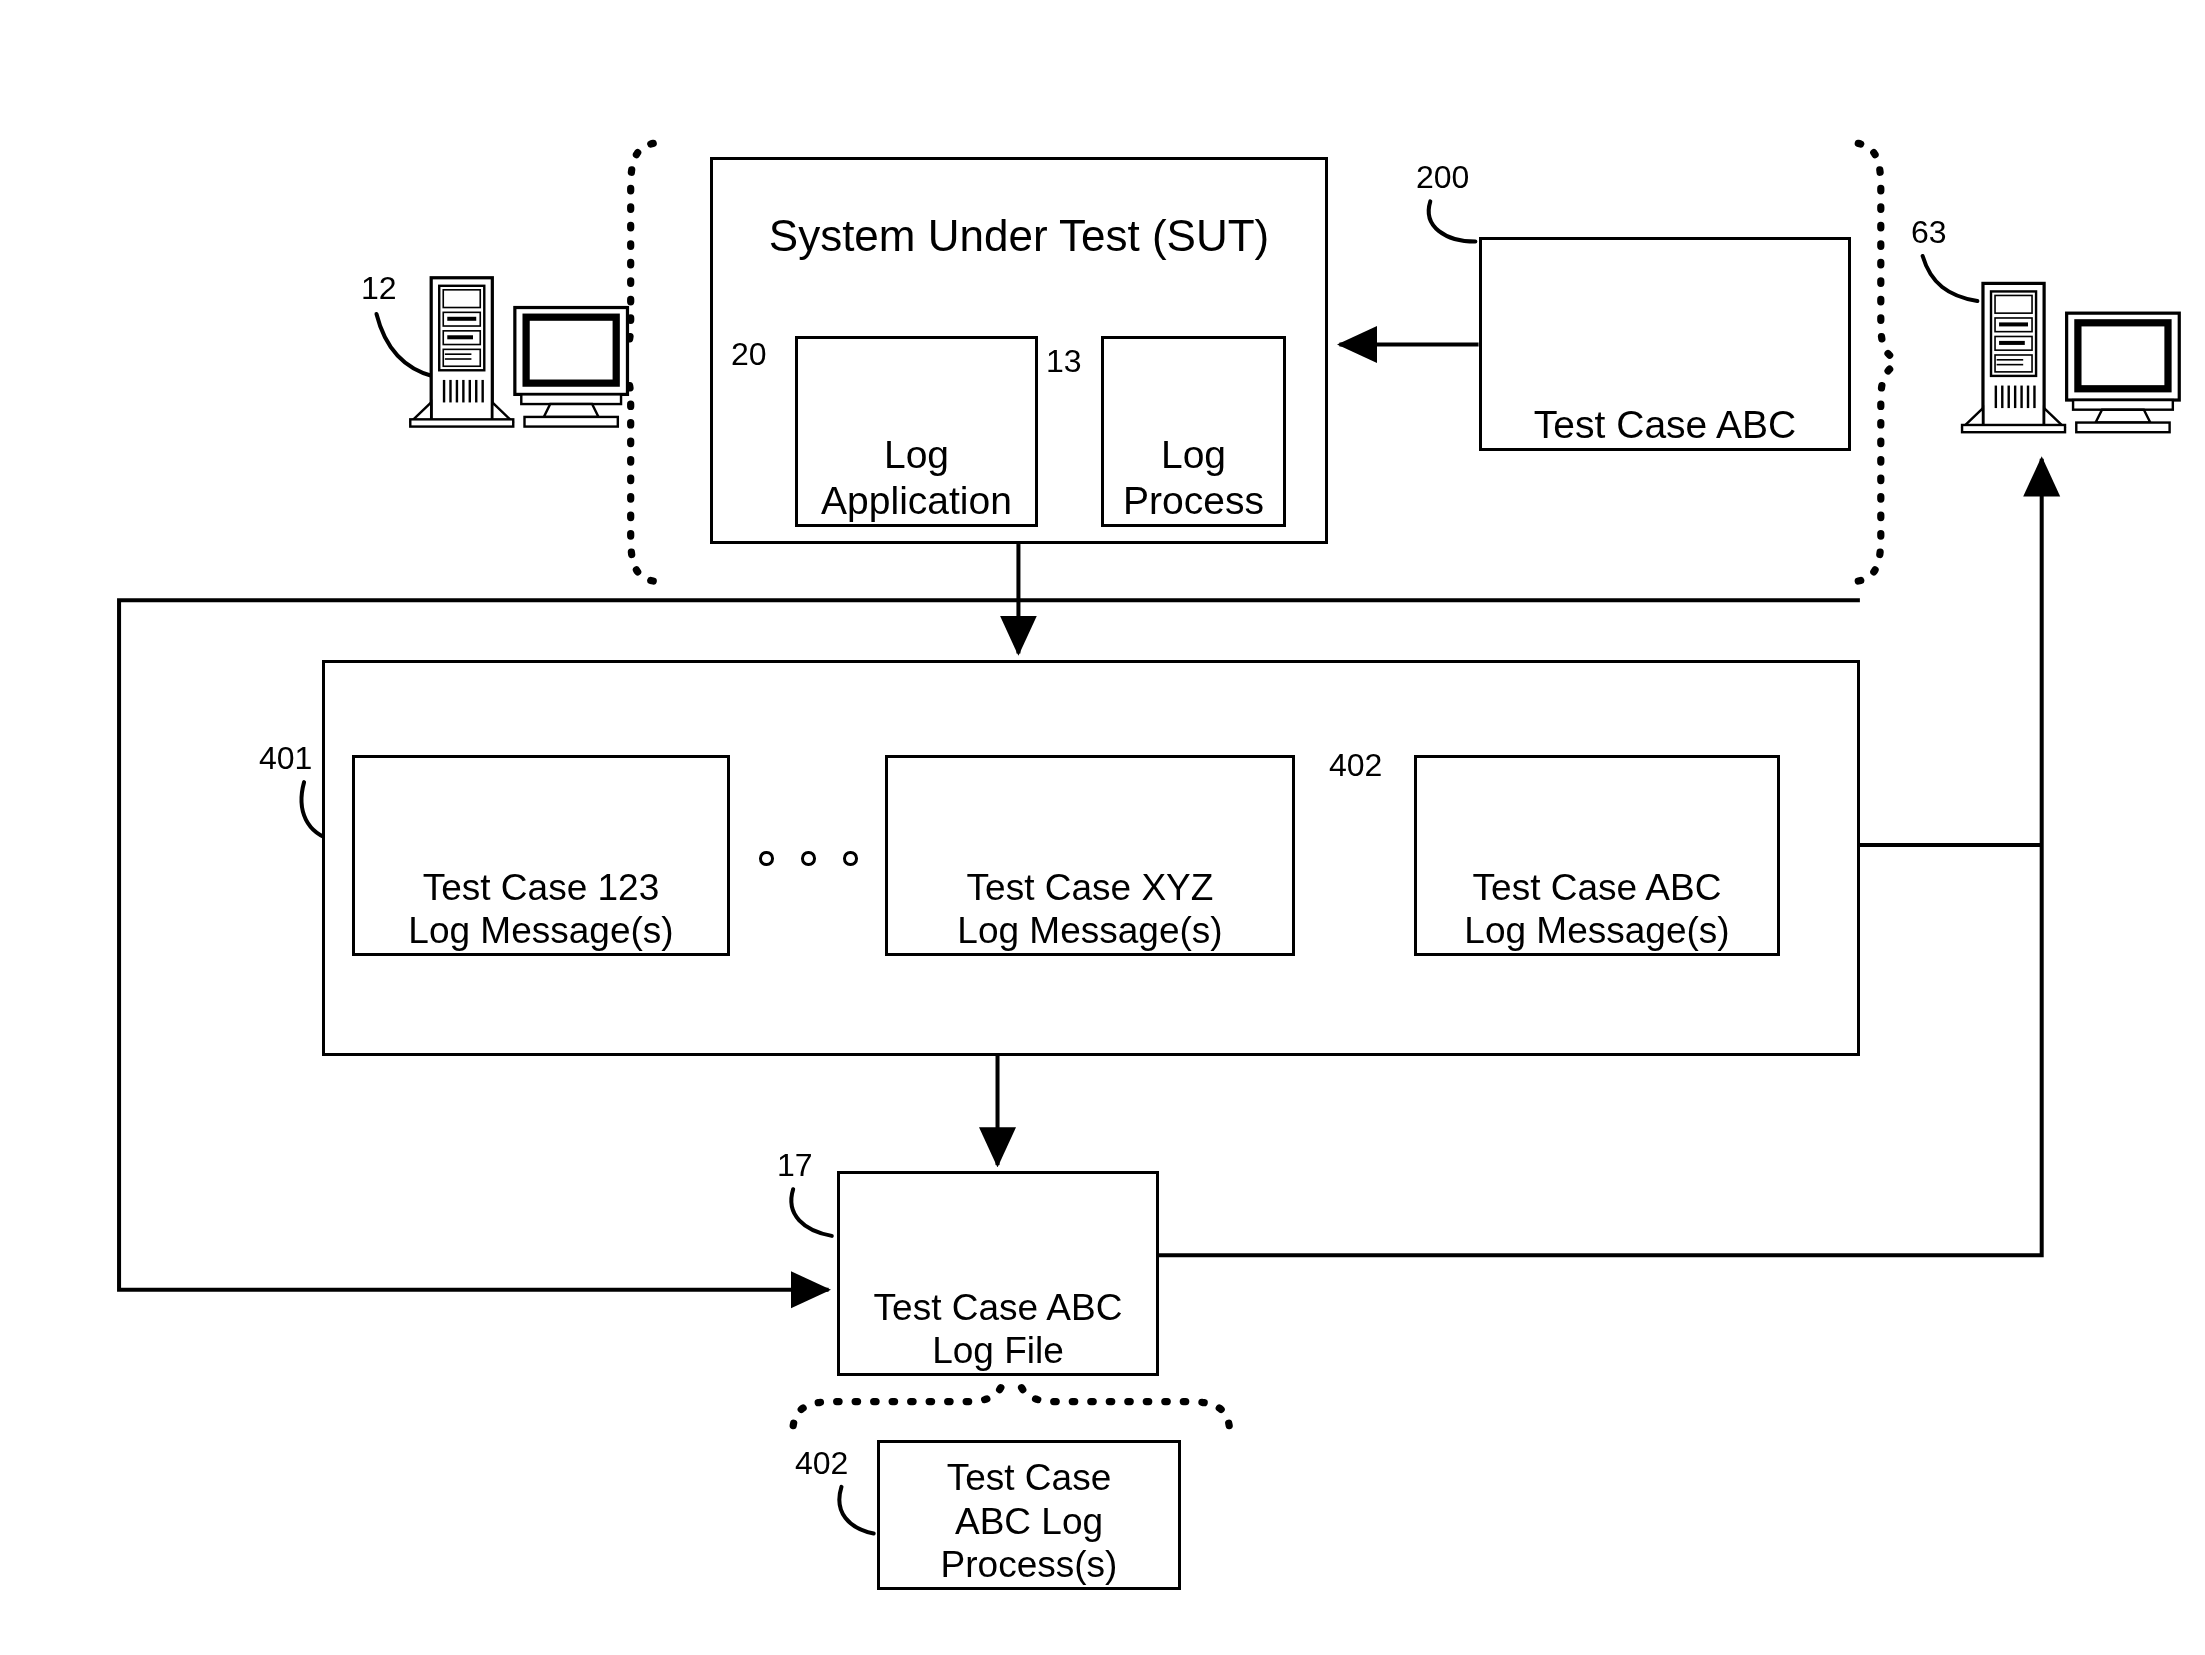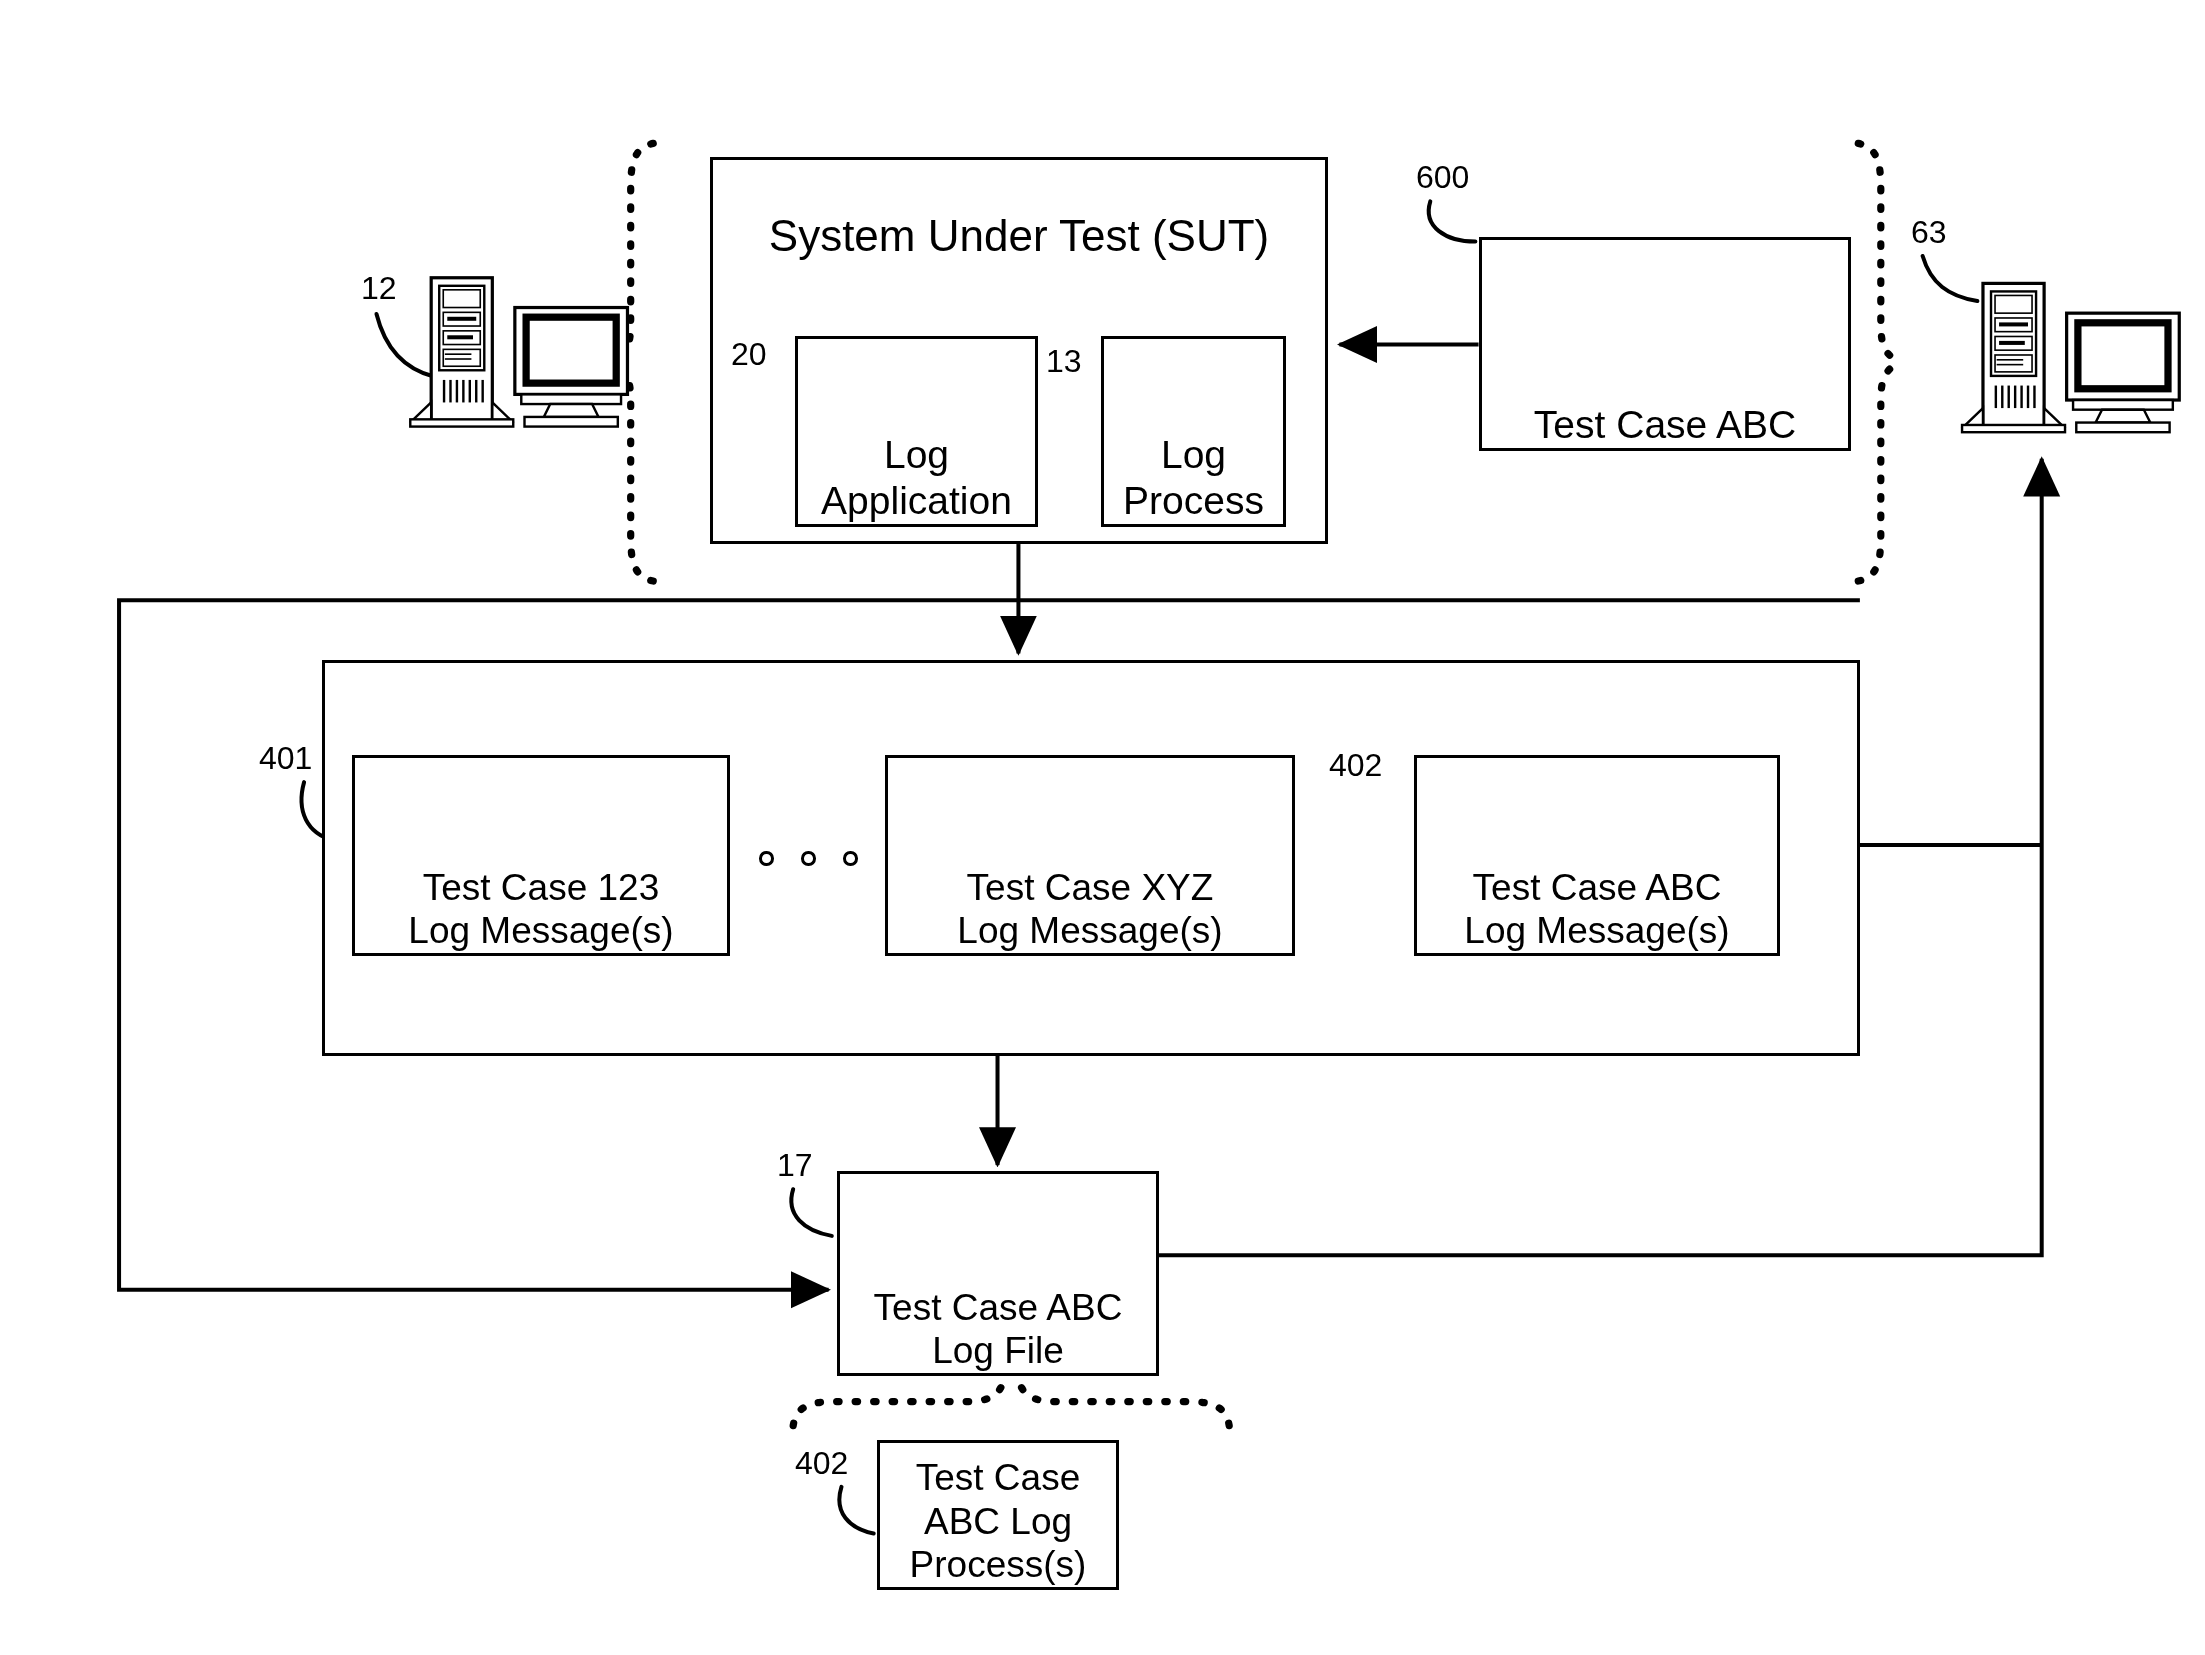--- a/index.html
+++ b/index.html
@@ -199,35 +199,35 @@
     </span>
   </div>
 
   <div class="box" style="left:837px;top:1171px;width:322px;height:205px;">
     <span class="t46">
       <span style="display:block;">Test Case ABC</span>
       <span style="display:block;">Log File</span>
     </span>
   </div>
 
-  <div class="box" style="left:877px;top:1440px;width:242px;height:150px;">
+  <div class="box" style="left:877px;top:1440px;width:304px;height:150px;">
     <span class="t46">
       <span style="display:block;">Test Case</span>
       <span style="display:block;">ABC Log</span>
       <span style="display:block;">Process(s)</span>
     </span>
   </div>
 
   <div class="lbl" style="left:361px;top:270px;">12</div>
 
   <div class="lbl" style="left:731px;top:336px;">20</div>
 
   <div class="lbl" style="left:1046px;top:343px;">13</div>
 
-  <div class="lbl" style="left:1416px;top:159px;">600</div>
+  <div class="lbl" style="left:1416px;top:159px;">200</div>
 
   <div class="lbl" style="left:1911px;top:214px;">63</div>
 
   <div class="lbl" style="left:259px;top:740px;">401</div>
 
   <div class="lbl" style="left:1329px;top:747px;">402</div>
 
   <div class="lbl" style="left:777px;top:1147px;">17</div>
 
   <div class="lbl" style="left:795px;top:1445px;">402</div>

